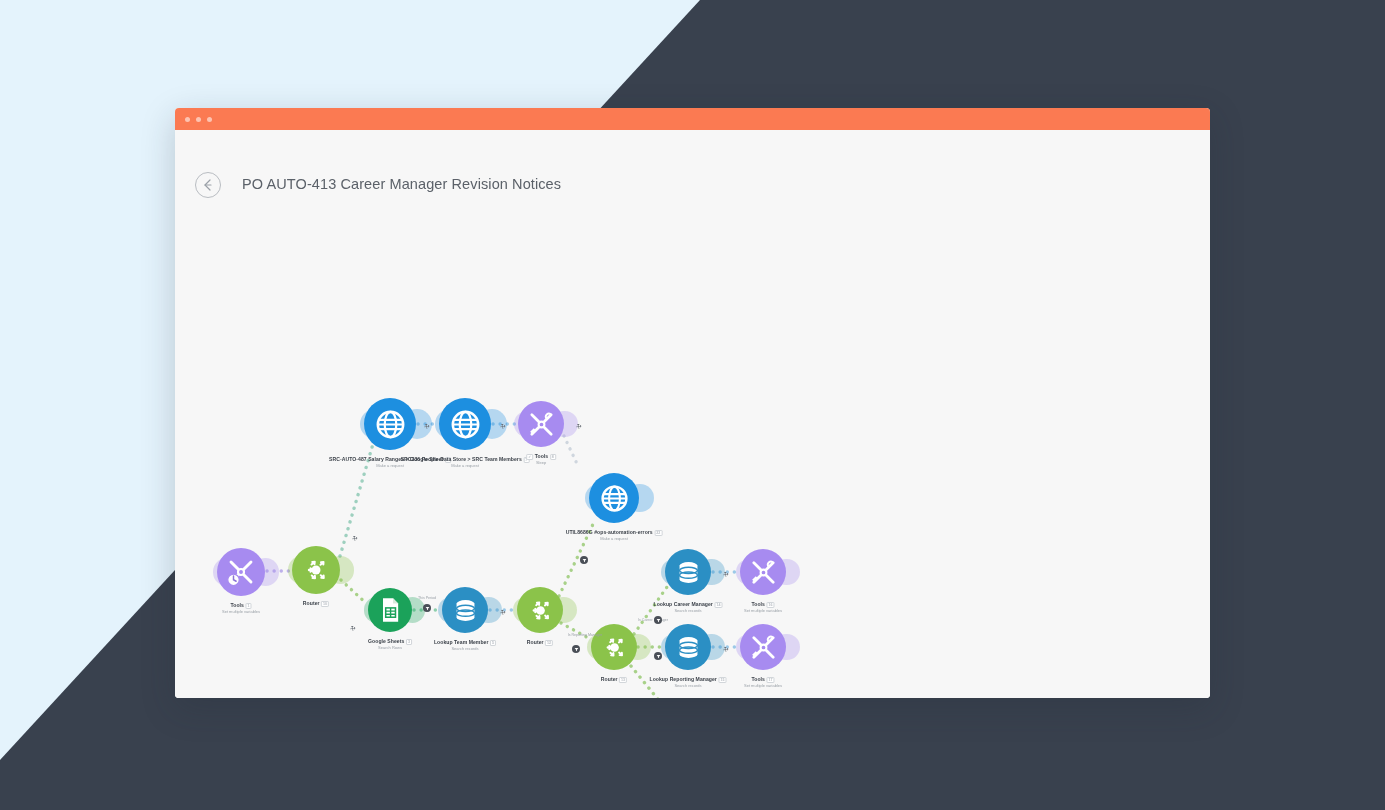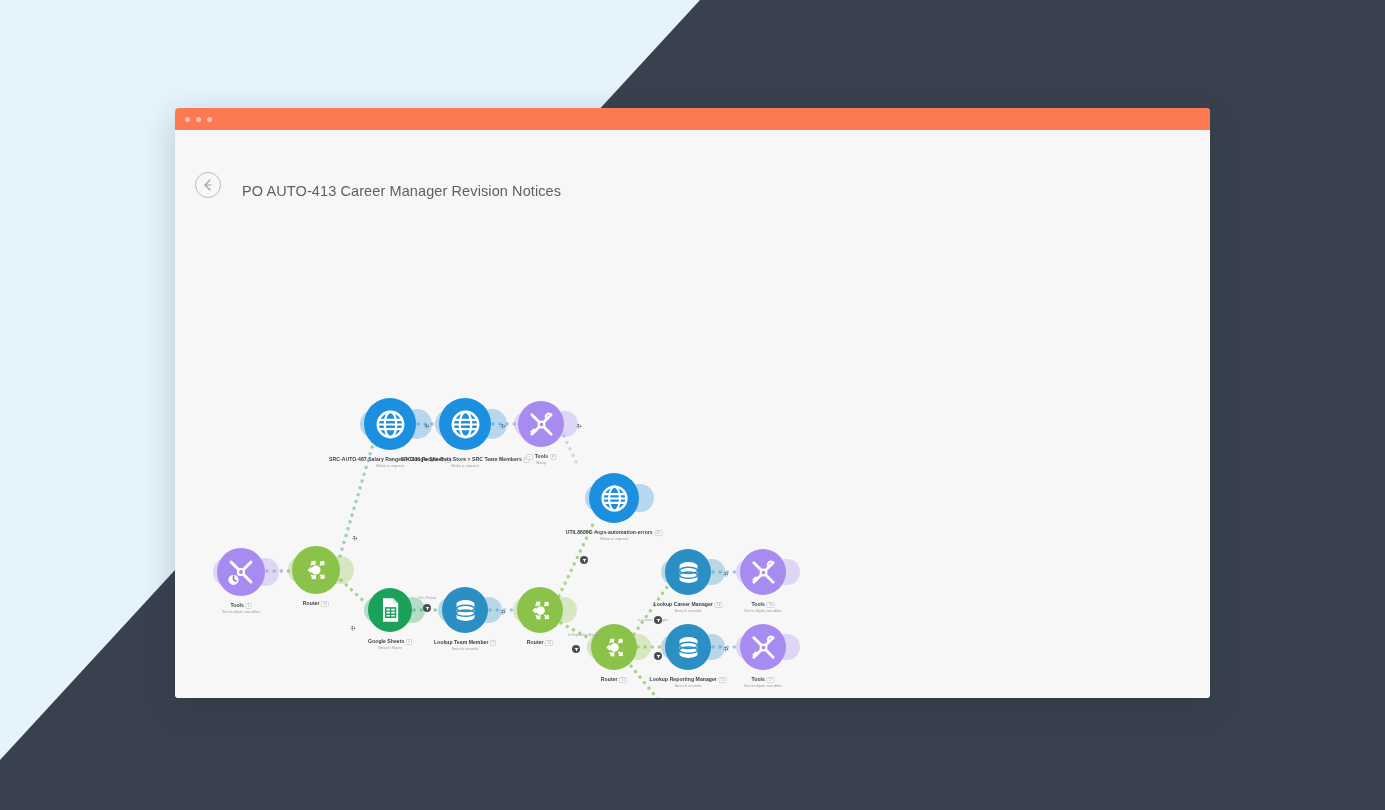--- a/index.html
+++ b/index.html
@@ -31,21 +31,21 @@
   #window-body{position:absolute;top:22px;left:0;right:0;bottom:0;background:#f7f7f7;}
   
   #header{position:absolute;left:0;top:0;width:100%;height:78px;}
   #back-button{
     position:absolute;left:20px;top:42px;width:26px;height:26px;border-radius:50%;
     border:1.4px solid #b9bdc2;box-sizing:border-box;cursor:pointer;
   }
   #back-button svg{position:absolute;left:5px;top:5px;}
   #scenario-title{
     position:absolute;left:67px;top:46px;font-size:14.5px;color:#5b6169;
-    letter-spacing:.1px;white-space:nowrap;margin-top:7px;
+    letter-spacing:.1px;white-space:nowrap;
   }
   
   #canvas{
     position:absolute;left:0;top:78px;right:0;bottom:0;
     background:#f7f7f7;overflow:hidden;
   }
   #wires{position:absolute;left:0;top:0;width:1035px;height:512px;}
   
   .node{position:absolute;width:0;height:0;}
   .bulb{

